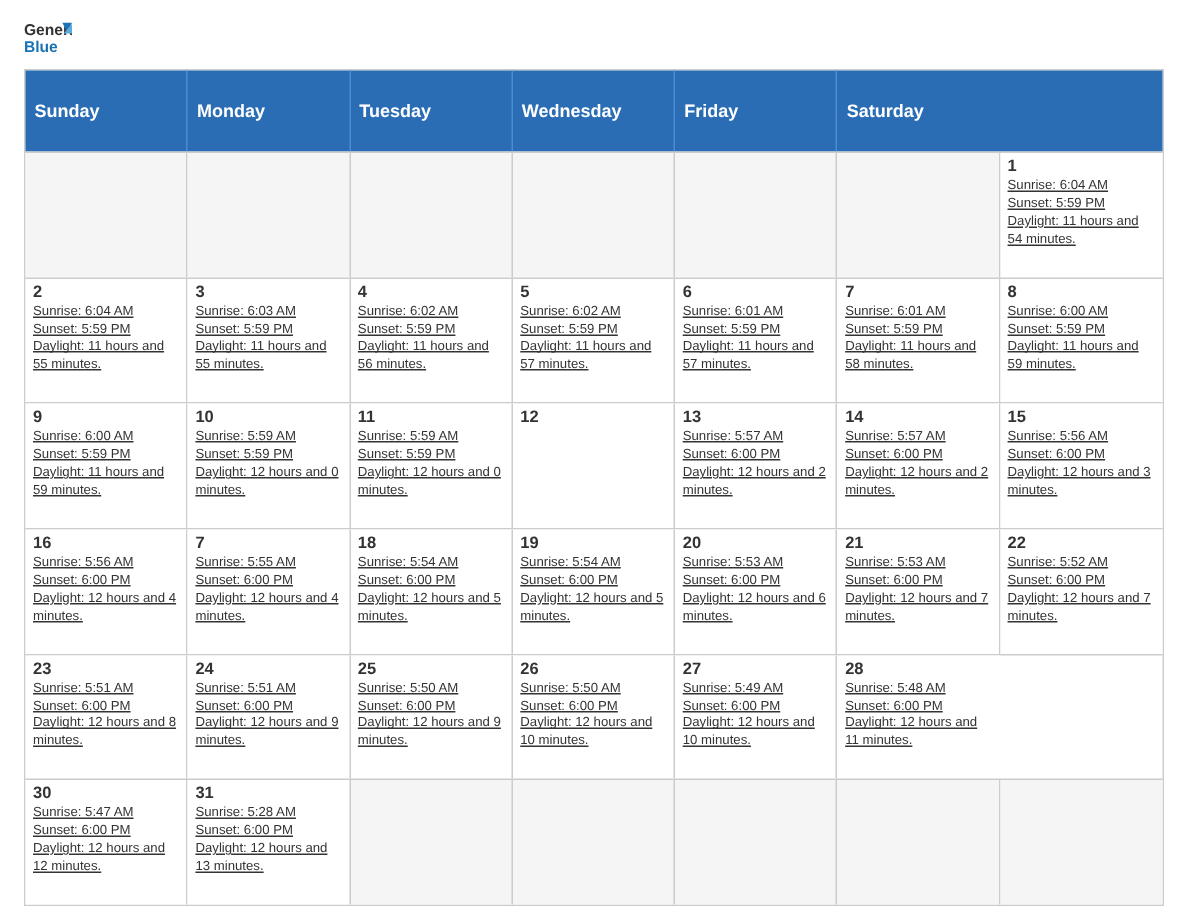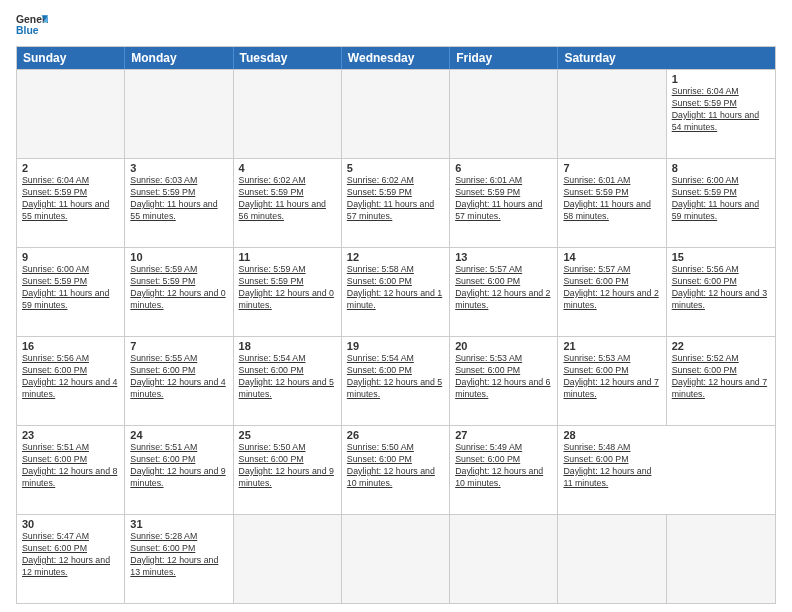--- a/index.html
+++ b/index.html
@@ -55,21 +55,21 @@
     }
     .cal-header {
       display: grid;
       grid-template-columns: repeat(7, 1fr);
       background: #2a6db5;
     }
     .cal-header-cell {
       color: #fff;
       font-size: 12px;
       font-weight: bold;
-      padding: 4px 6px;
+      padding: 20px 6px;
       border-right: 1px solid #4a8dd5;
       text-align: left;
     }
     .cal-header-cell:last-child { border-right: none; }
     .cal-body {
       flex: 1;
       display: grid;
       grid-template-rows: repeat(6, 1fr);
     }
     .cal-row {
@@ -202,23 +202,20 @@
 Daylight: 12 hours and 0 minutes.</div>
           </div>
           <div class="cal-cell">
             <div class="day-num">11</div>
             <div class="cell-info">Sunrise: 5:59 AM
 Sunset: 5:59 PM
 Daylight: 12 hours and 0 minutes.</div>
           </div>
           <div class="cal-cell">
             <div class="day-num">12</div>
-            <div class="cell-info">Sunrise: 5:58 AM
-Sunset: 6:00 PM
-Daylight: 12 hours and 1 minute.</div>
           </div>
           <div class="cal-cell">
             <div class="day-num">13</div>
             <div class="cell-info">Sunrise: 5:57 AM
 Sunset: 6:00 PM
 Daylight: 12 hours and 2 minutes.</div>
           </div>
           <div class="cal-cell">
             <div class="day-num">14</div>
             <div class="cell-info">Sunrise: 5:57 AM

